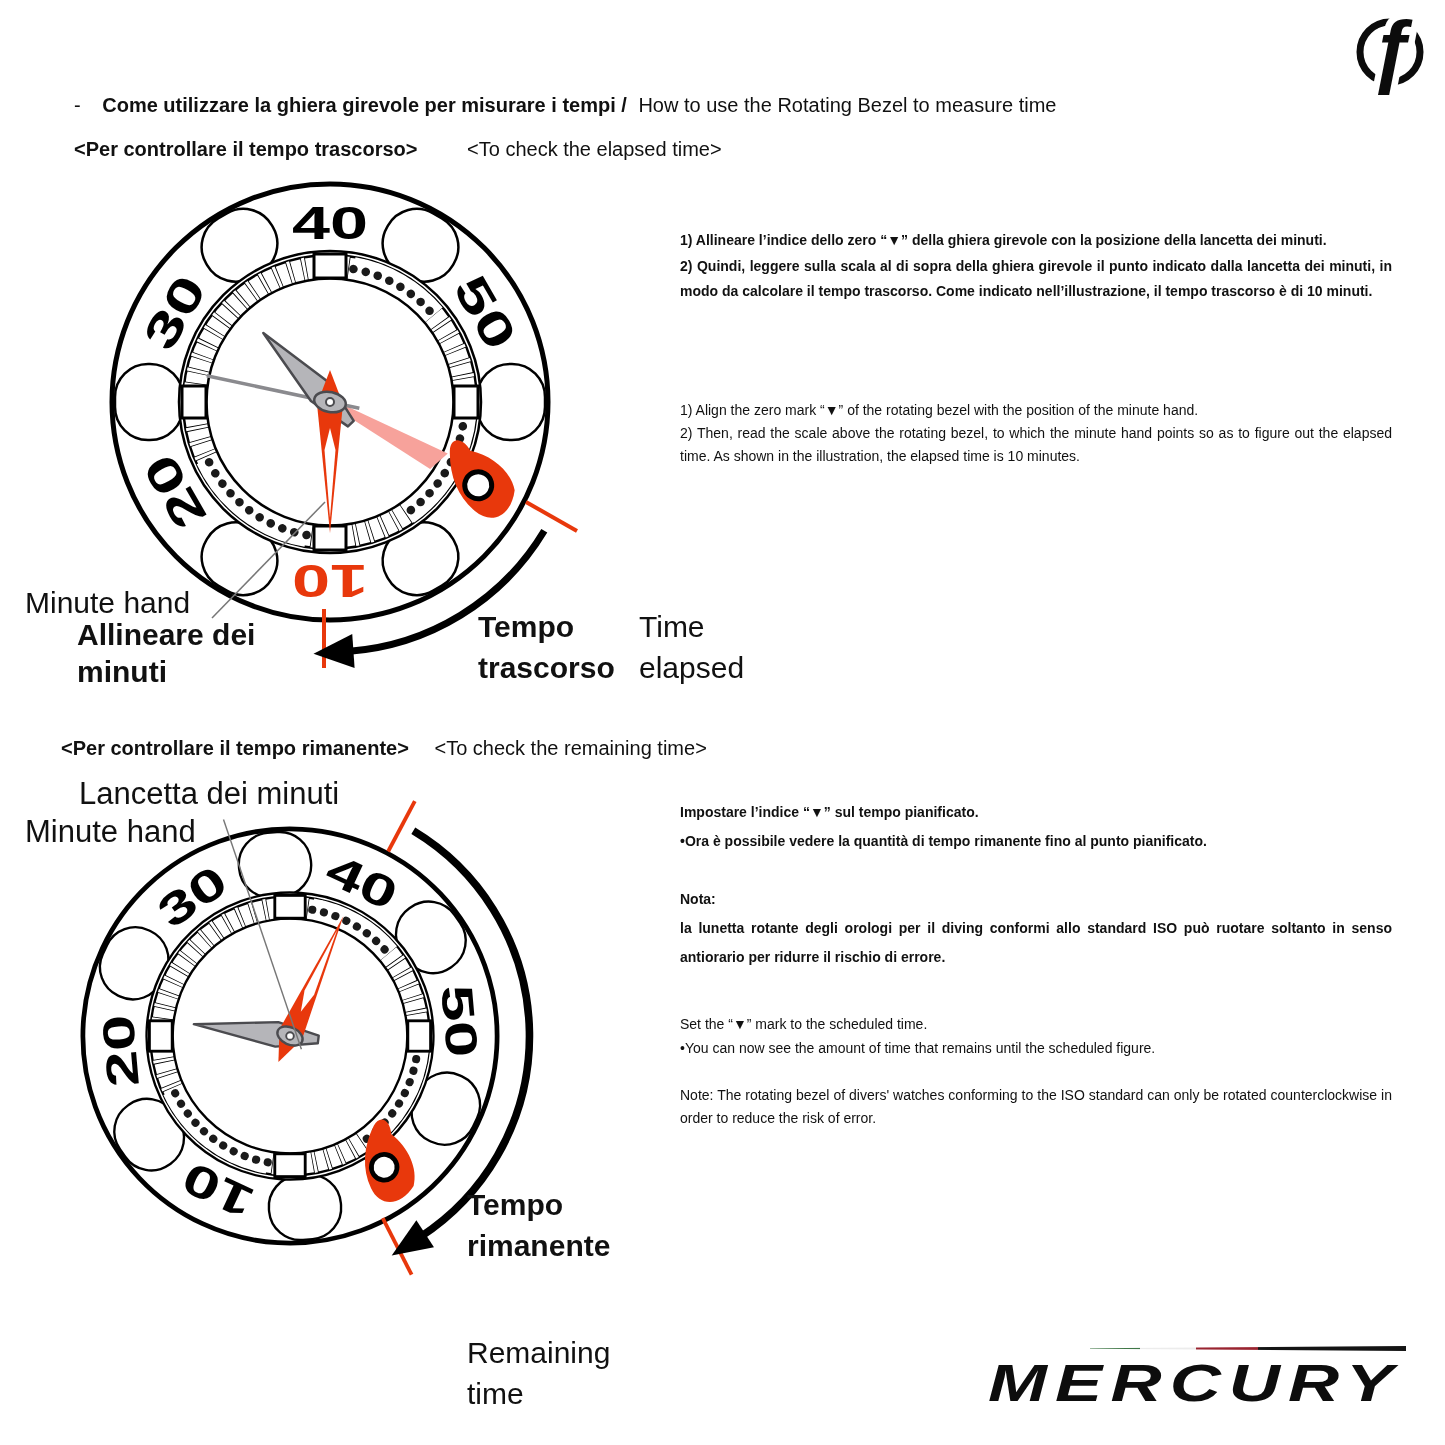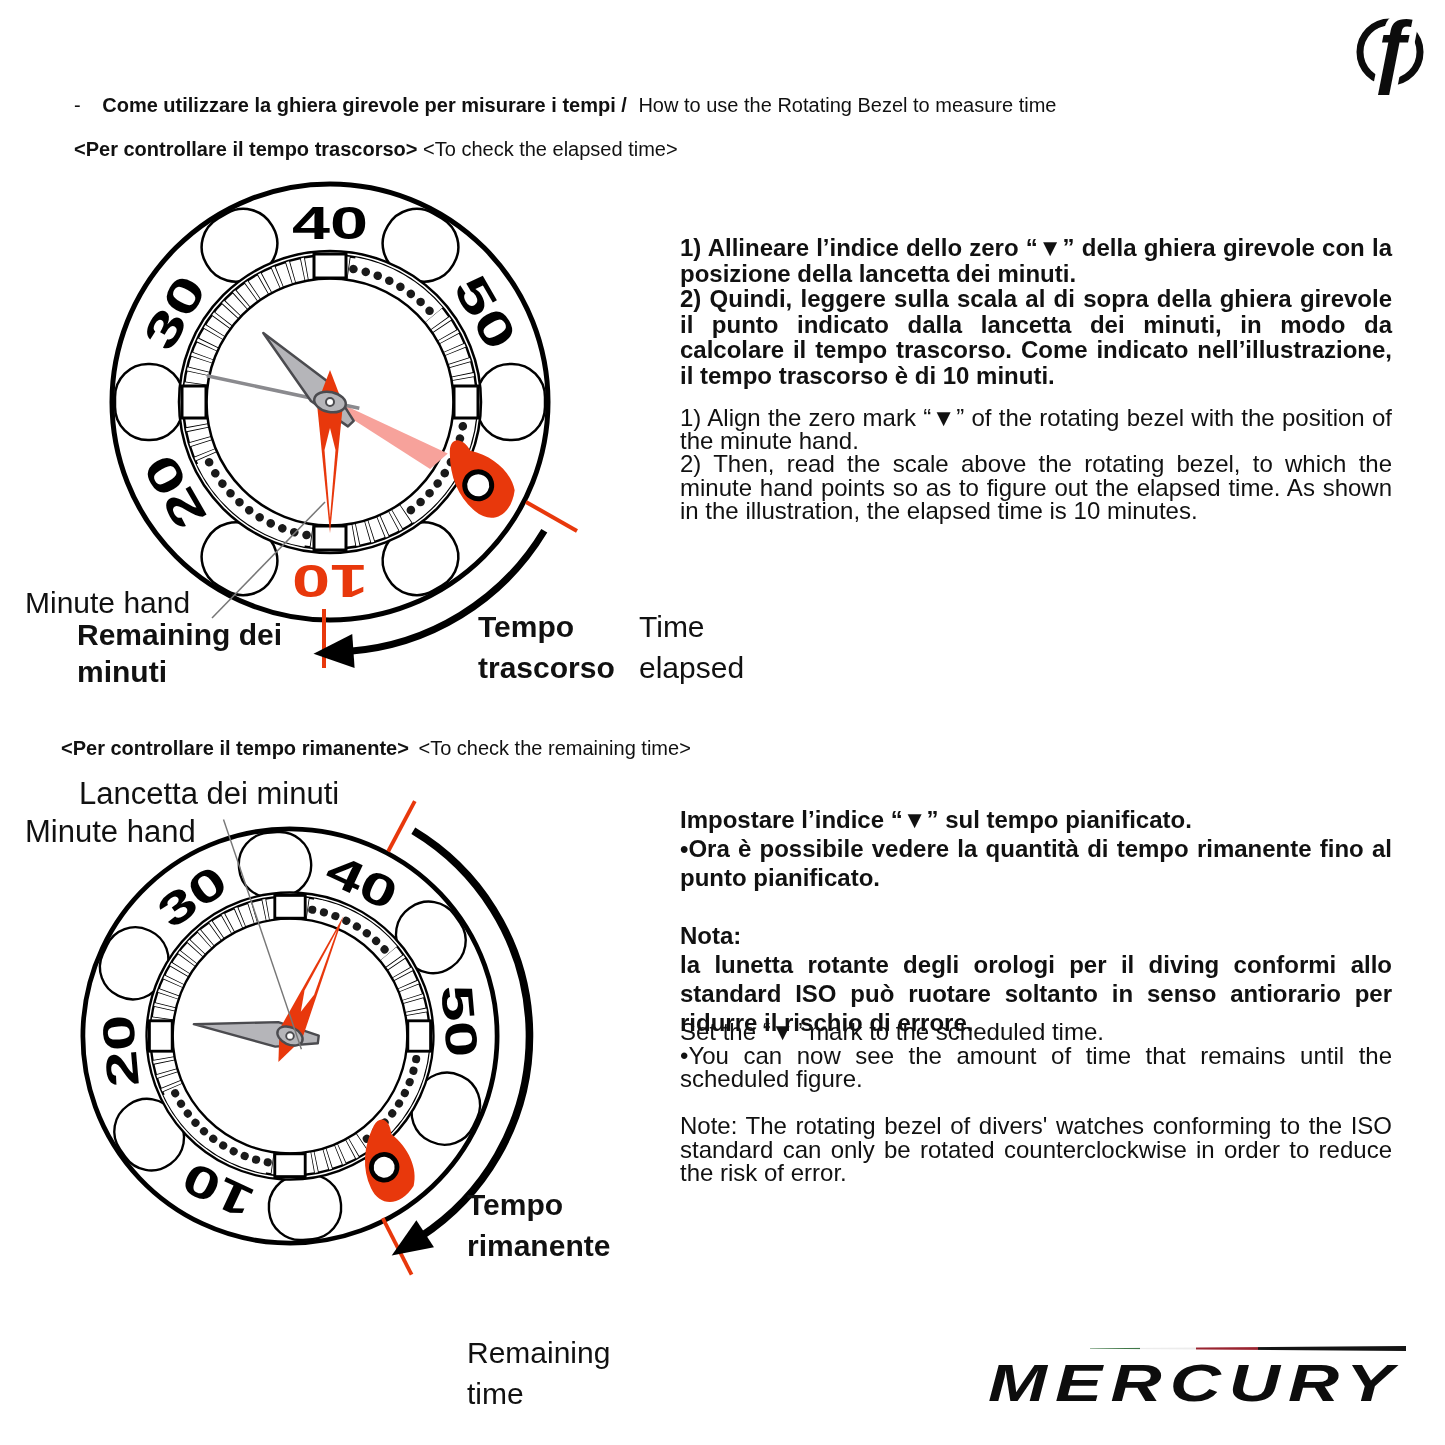--- a/index.html
+++ b/index.html
@@ -4,21 +4,21 @@
 <style>
   html,body{margin:0;padding:0;background:#fff;}
   .page{position:relative;width:1445px;height:1445px;background:#fff;overflow:hidden;
         font-family:"Liberation Sans",sans-serif;color:#111;}
   .abs{position:absolute;}
   .b{font-weight:bold;}
   .pre{white-space:pre-line;}
   .just{text-align:justify;}
   .title-row{font-size:20px;margin-top:7px;}
   .heading{font-size:20px;}
-  .col{left:680px;width:712px;font-size:24px;margin-top:7px;}
+  .col{left:680px;width:712px;font-size:14px;}
   .lbl30{font-size:30px;line-height:37px;}
   .lbl41{font-size:30px;line-height:41px;}
   .mercury-text{font-size:52px;font-weight:bold;font-style:italic;letter-spacing:6px;
                 transform:scaleX(1.36);transform-origin:left;color:#0d0d0d;line-height:56px;}
   .flagbar{height:5px;width:316px;margin-left:102px;margin-bottom:4px;
            background:linear-gradient(90deg,#3f7747 0 50px,#ececec 50px 106px,#992430 106px 168px,#141414 168px 100%);
            clip-path:polygon(0 45%,100% 0,100% 100%,0 55%);}
   svg{overflow:visible;}
   svg text{font-family:"Liberation Sans",sans-serif;}
 </style>
@@ -34,21 +34,21 @@
   </svg>
 
   <div class="abs title-row" style="left:74px;top:87px">
     <span>-</span>
     <span class="b" style="margin-left:16px">Come utilizzare la ghiera girevole per misurare i tempi /</span>
     <span style="margin-left:6px">How to use the Rotating Bezel to measure time</span>
   </div>
 
   <div class="abs heading" style="left:74px;top:138px">
     <span class="b">&lt;Per controllare il tempo trascorso&gt;</span>
-    <span style="">&lt;To check the elapsed time&gt;</span>
+    <span style="margin-left:44px">&lt;To check the elapsed time&gt;</span>
   </div>
 
   <svg class="abs" style="left:30px;top:102px" width="600" height="600" viewBox="-300 -300 600 600">
     <g transform="translate(0,300) translate(0,-300)">
       <g>
         <circle r="218" fill="#fff" stroke="#000" stroke-width="5"></circle>
         <g>
           <rect x="-38" y="-215" width="76" height="68" rx="33" fill="#fff" stroke="#000" stroke-width="2.5" transform="rotate(30)"></rect>
           <rect x="-38" y="-215" width="76" height="68" rx="33" fill="#fff" stroke="#000" stroke-width="2.5" transform="rotate(90)"></rect>
           <rect x="-38" y="-215" width="76" height="68" rx="33" fill="#fff" stroke="#000" stroke-width="2.5" transform="rotate(150)"></rect>
@@ -107,30 +107,30 @@
       </g>
     </g>
   </svg>
 
   <div class="abs col pre just b" style="top:228px;line-height:25.5px">1) Allineare l’indice dello zero “▼” della ghiera girevole con la posizione della lancetta dei minuti.
 2) Quindi, leggere sulla scala al di sopra della ghiera girevole il punto indicato dalla lancetta dei minuti, in modo da calcolare il tempo trascorso. Come indicato nell’illustrazione, il tempo trascorso è di 10 minuti.</div>
   <div class="abs col pre just" style="top:399px;line-height:23.2px">1) Align the zero mark “▼” of the rotating bezel with the position of the minute hand.
 2) Then, read the scale above the rotating bezel, to which the minute hand points so as to figure out the elapsed time. As shown in the illustration, the elapsed time is 10 minutes.</div>
 
   <div class="abs lbl30" style="left:25px;top:584px">Minute hand</div>
-  <div class="abs lbl30 pre b" style="left:77px;top:616px">Remaining dei
+  <div class="abs lbl30 pre b" style="left:77px;top:616px">Allineare dei
 minuti</div>
   <div class="abs lbl41 pre b" style="left:478px;top:606px">Tempo
 trascorso</div>
   <div class="abs lbl41 pre" style="left:639px;top:606px">Time
 elapsed</div>
 
   <div class="abs heading" style="left:61px;top:737px">
     <span class="b">&lt;Per controllare il tempo rimanente&gt;</span>
-    <span style="margin-left:4px">&lt;To check the remaining time&gt;</span>
+    <span style="margin-left:20px">&lt;To check the remaining time&gt;</span>
   </div>
 
   <div class="abs" style="left:79px;top:776px;font-size:31px">Lancetta dei minuti</div>
   <div class="abs" style="left:25px;top:814px;font-size:31px">Minute hand</div>
 
   <svg class="abs" style="left:5px;top:751px" width="570" height="570" viewBox="-300 -300 600 600">
     <g>
       <g transform="rotate(25)">
         <circle r="218" fill="#fff" stroke="#000" stroke-width="5"></circle>
         <g>

